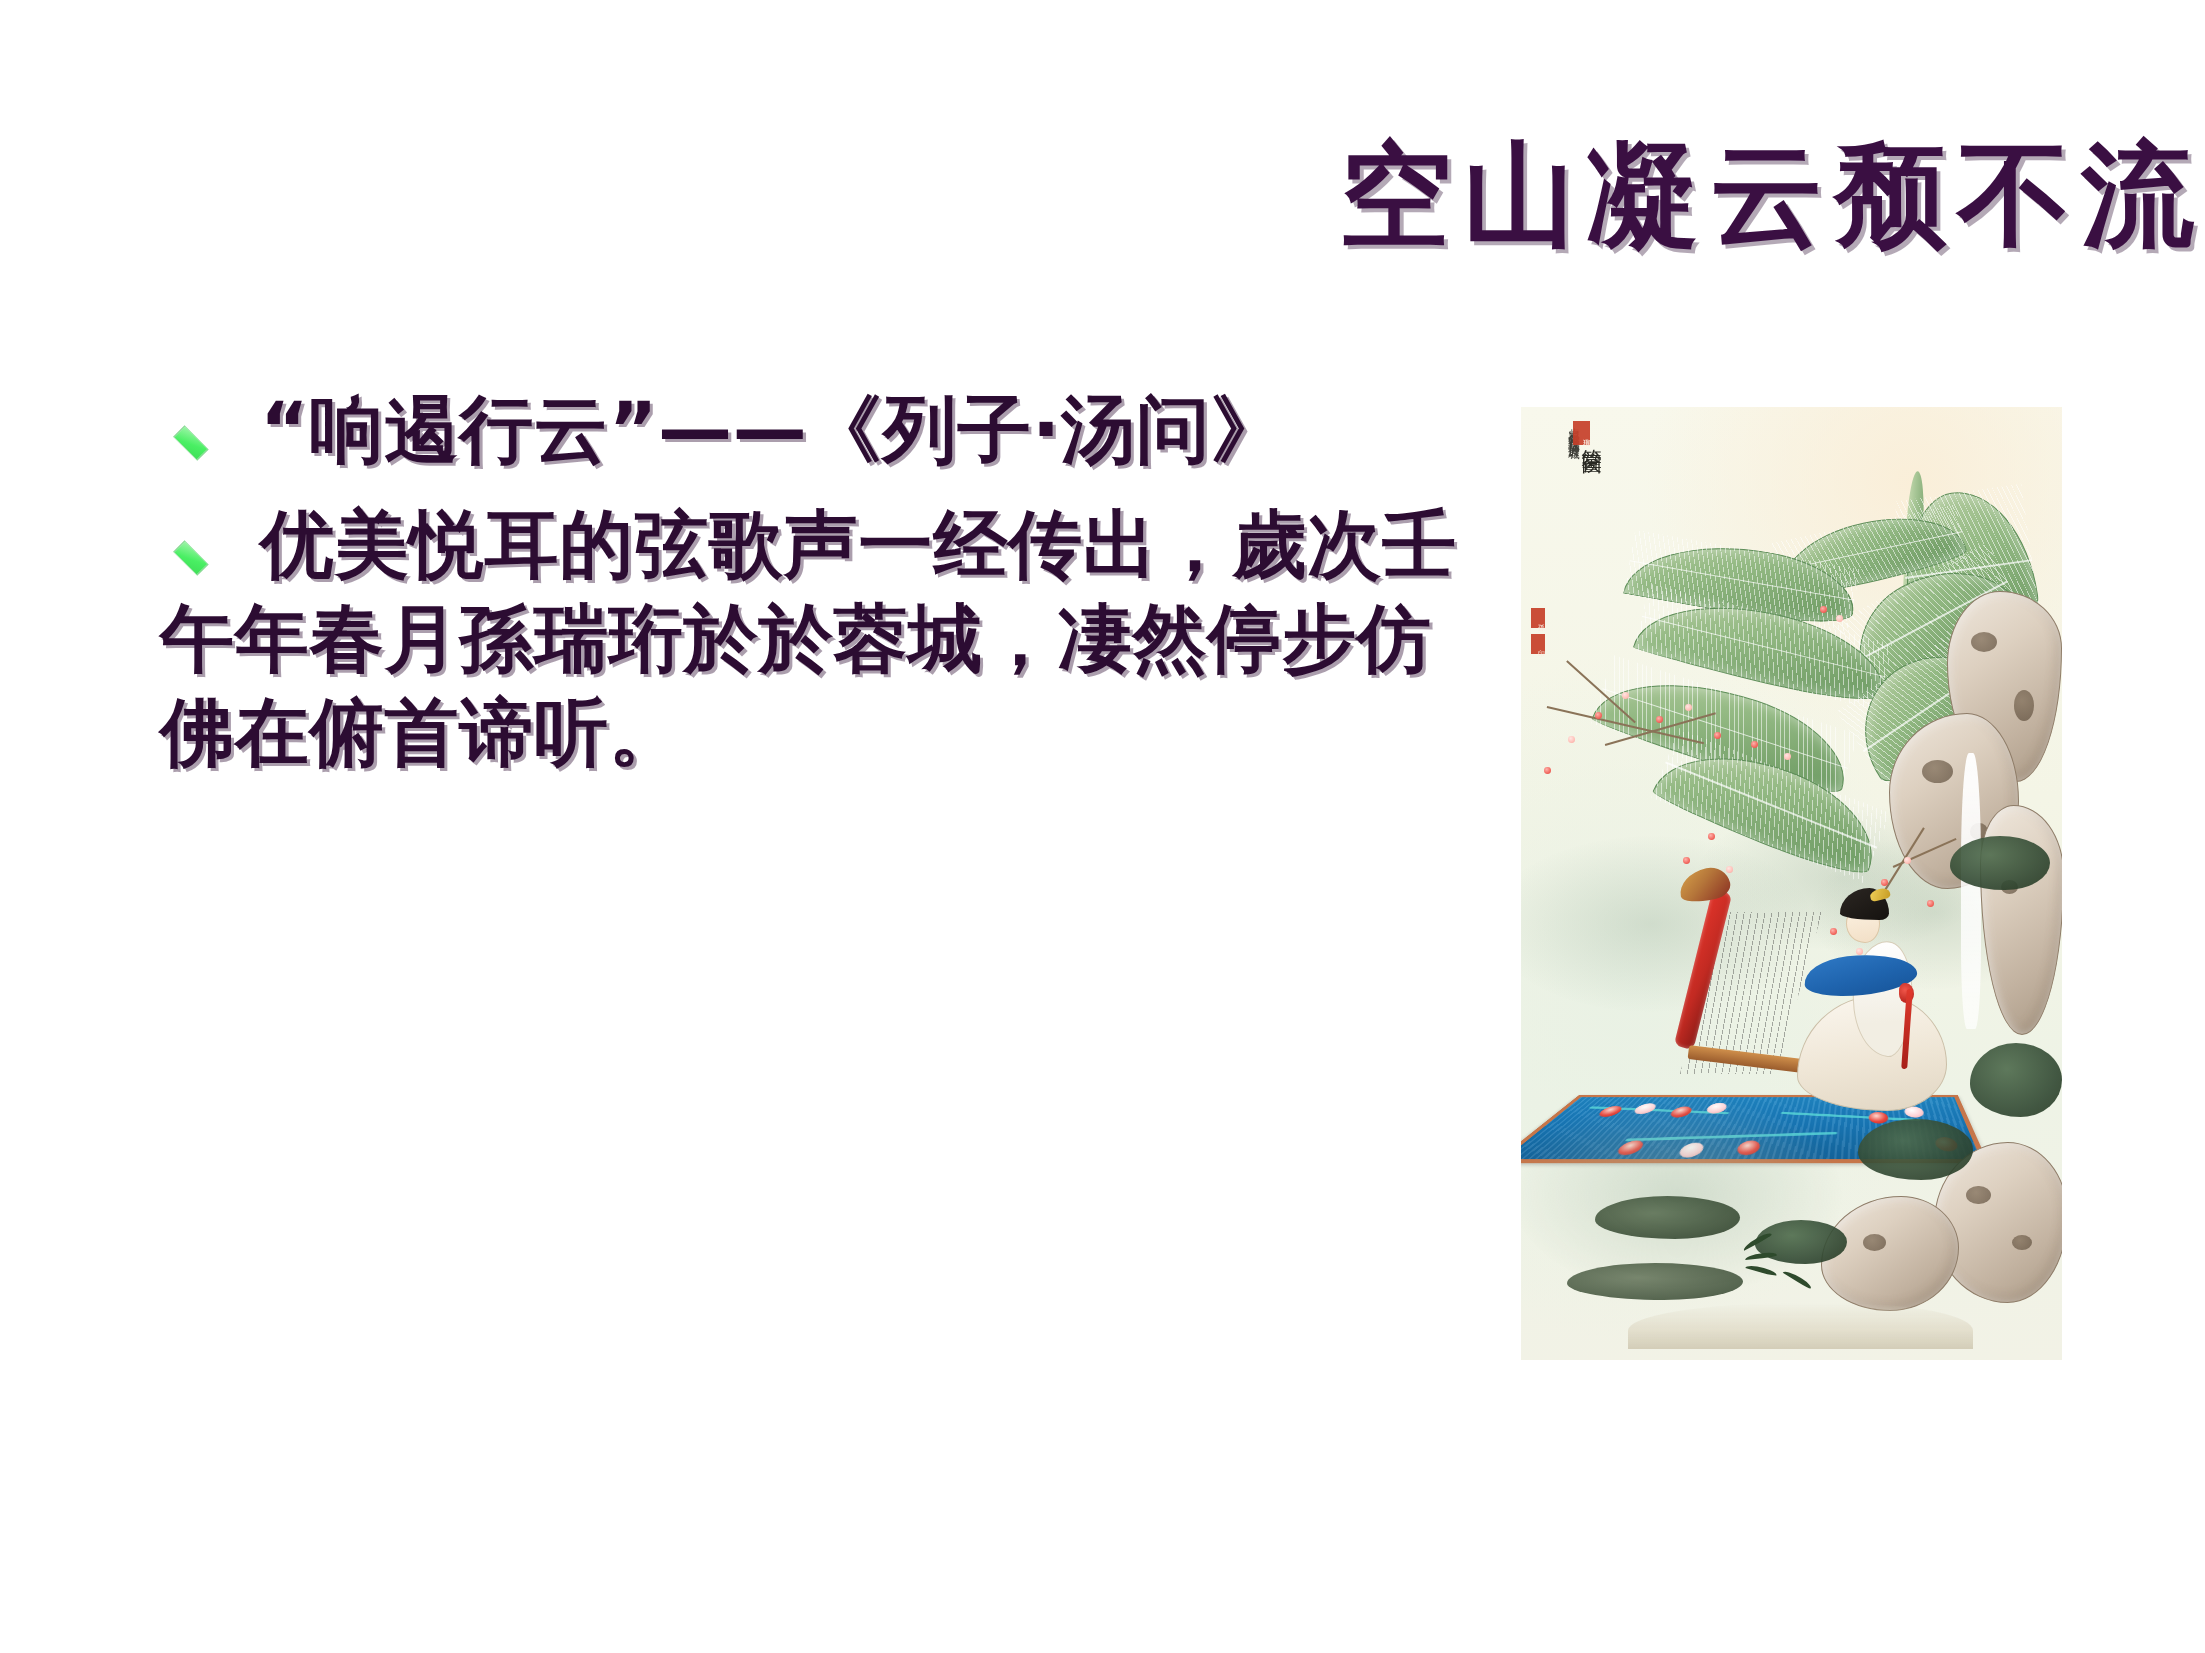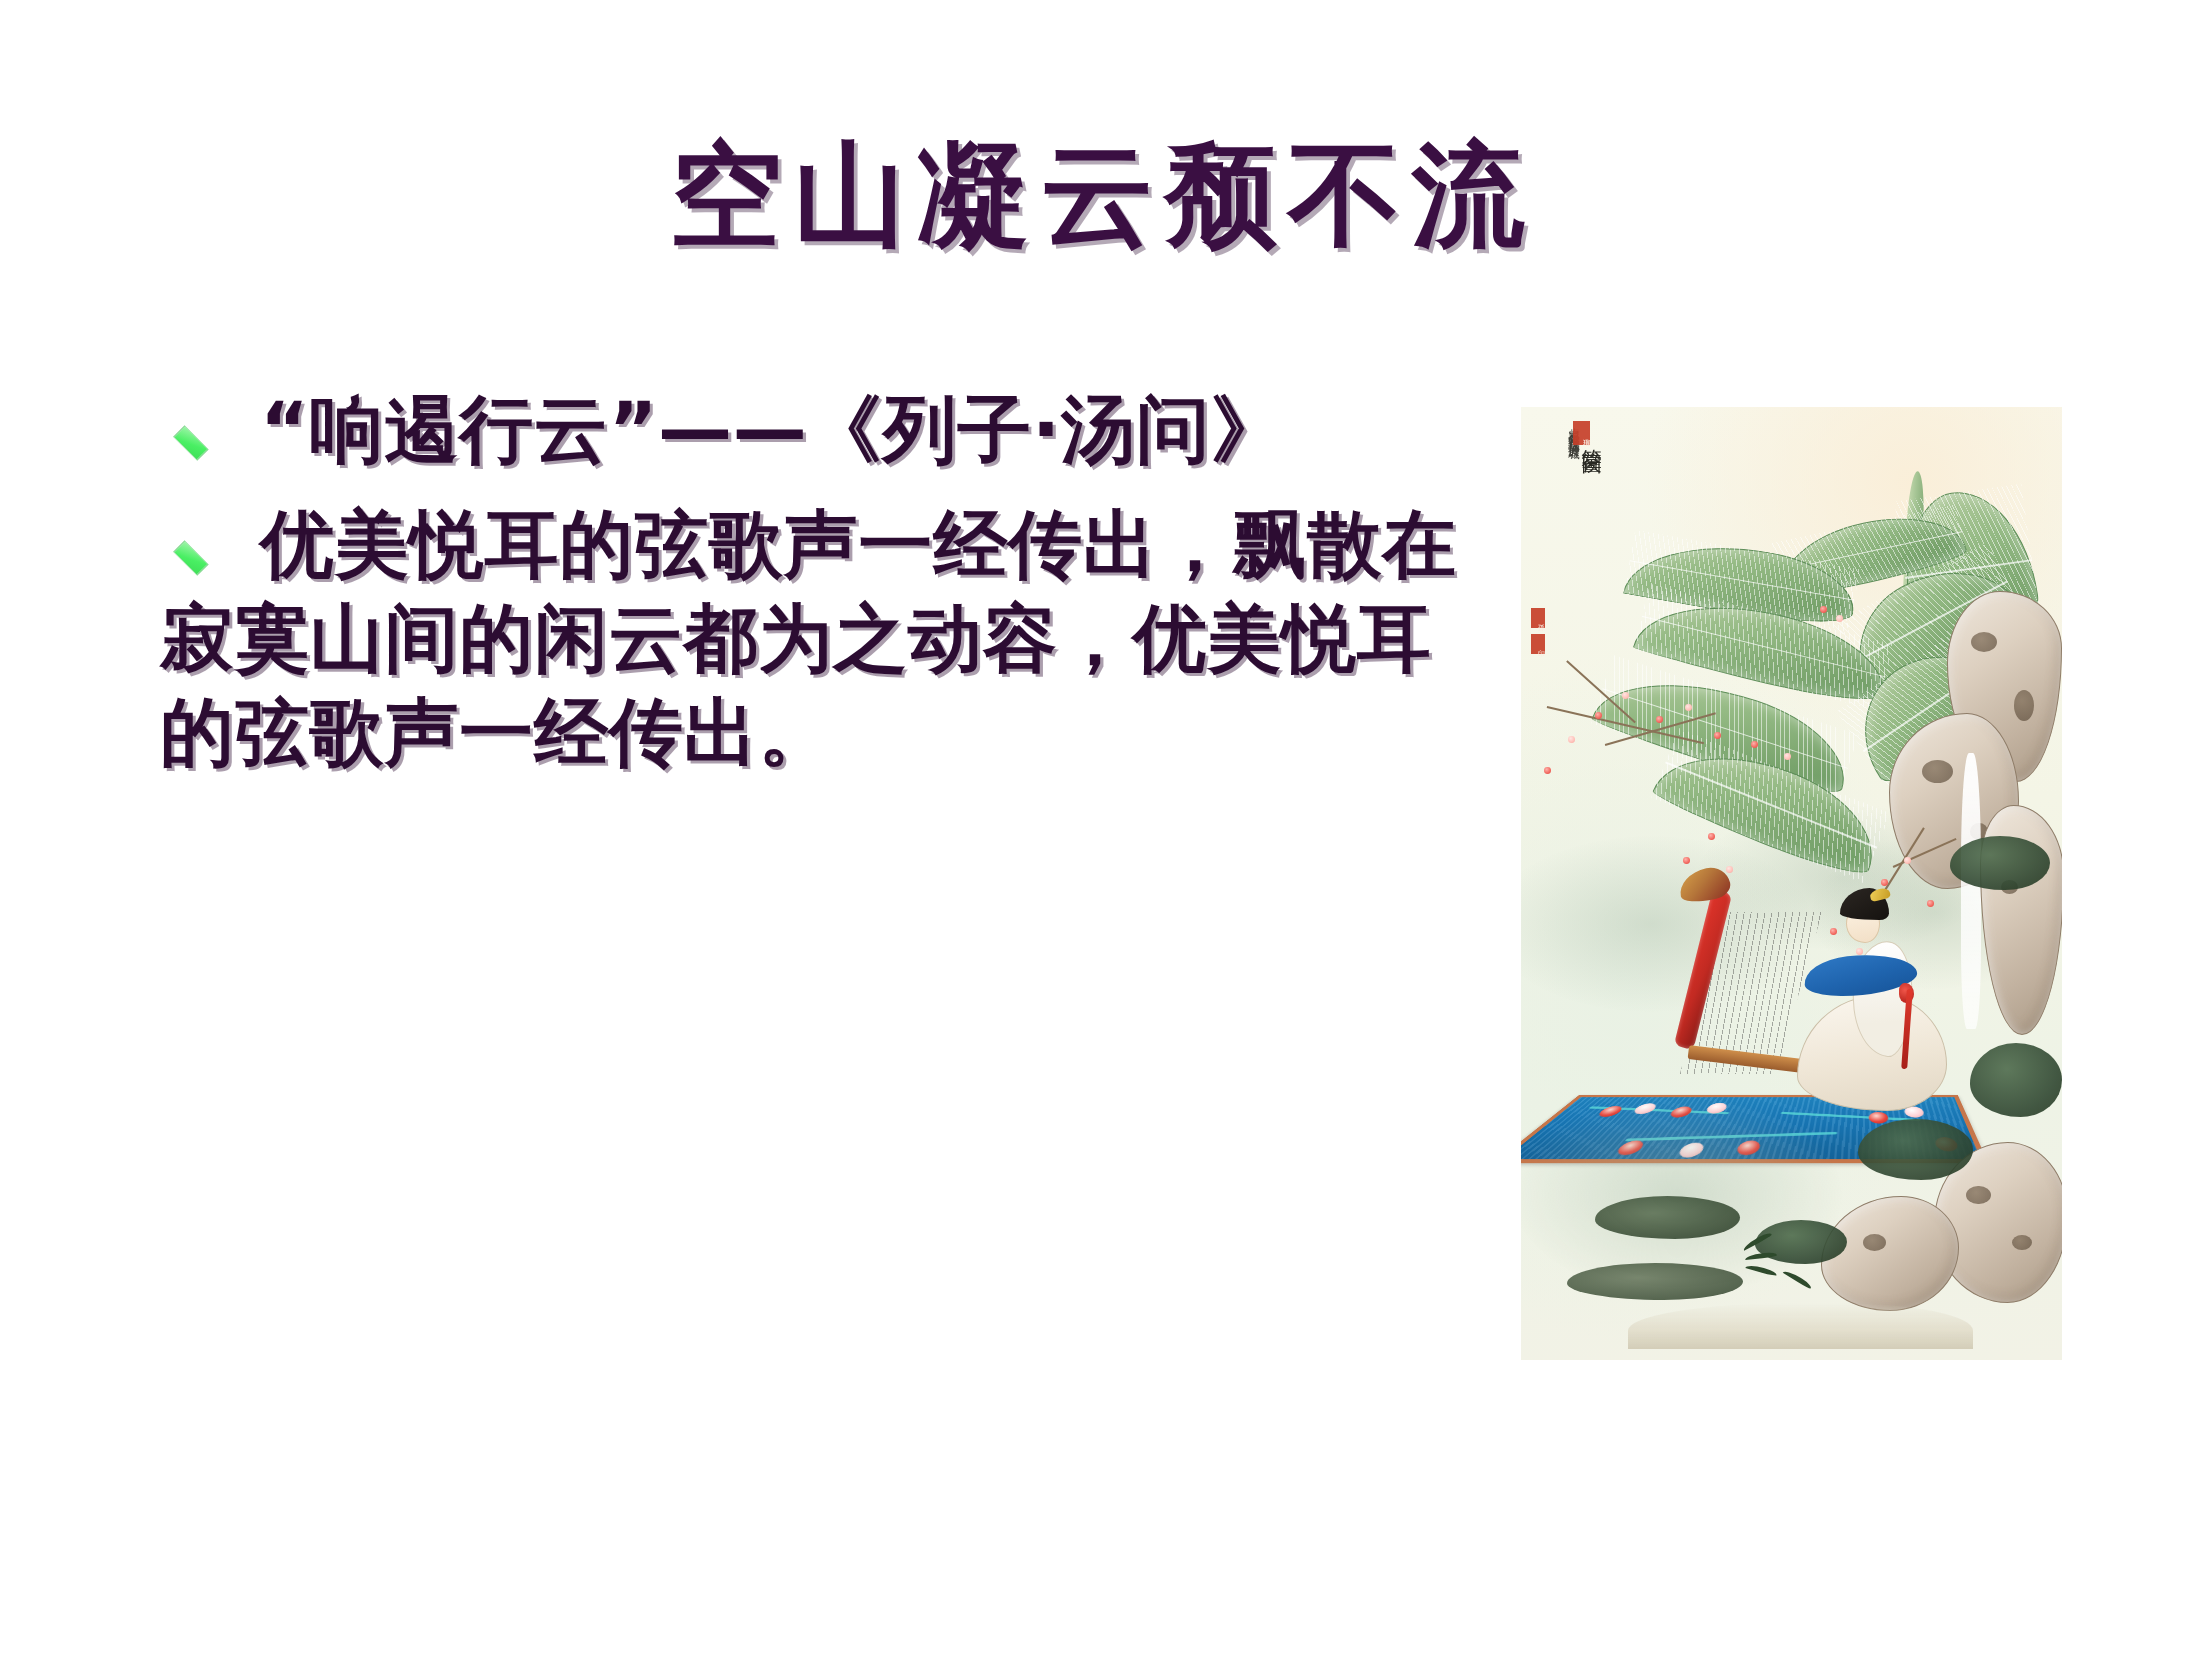--- a/index.html
+++ b/index.html
@@ -18,21 +18,21 @@
     background: #ffffff;
     font-family: "Liberation Serif", "DejaVu Serif", serif;
   }
 
   
   #slide-title {
     position: absolute;
     left: 0;
     top: 136px;
     width: 2205px;
-    text-align: center;
+    text-align: right;
     font-family: "DejaVu Sans", "Liberation Sans", sans-serif;
     font-weight: 900;
     font-size: 113px;
     line-height: 1.05;
     letter-spacing: 10.7px;
     color: #3a0f42;
     text-shadow: 3.8px 3.8px 0 rgba(40,10,46,0.35);
     white-space: nowrap;
   }
 
@@ -402,21 +402,21 @@
       <span class="bullet-marker">
         <span class="diamond"></span>
       </span>
       <div class="bullet-text">“响遏行云”——《列子·汤问》</div>
     </div>
 
     <div class="bullet-row" id="bullet-2">
       <span class="bullet-marker">
         <span class="diamond"></span>
       </span>
-      <div class="bullet-text">优美悦耳的弦歌声一经传出，飘散在寂寞山间的闲云都为之动容，优美悦耳的弦歌声一经传出。</div>
+      <div class="bullet-text">优美悦耳的弦歌声一经传出，歲次壬午年春月孫瑞珩於於蓉城，凄然停步仿佛在俯首谛听。</div>
     </div>
 
 
   </div>
 
   <div id="painting">
 
     <div class="pt-layer" id="pt-paper"></div>
 
     <div class="mist" id="mist-1"></div>

